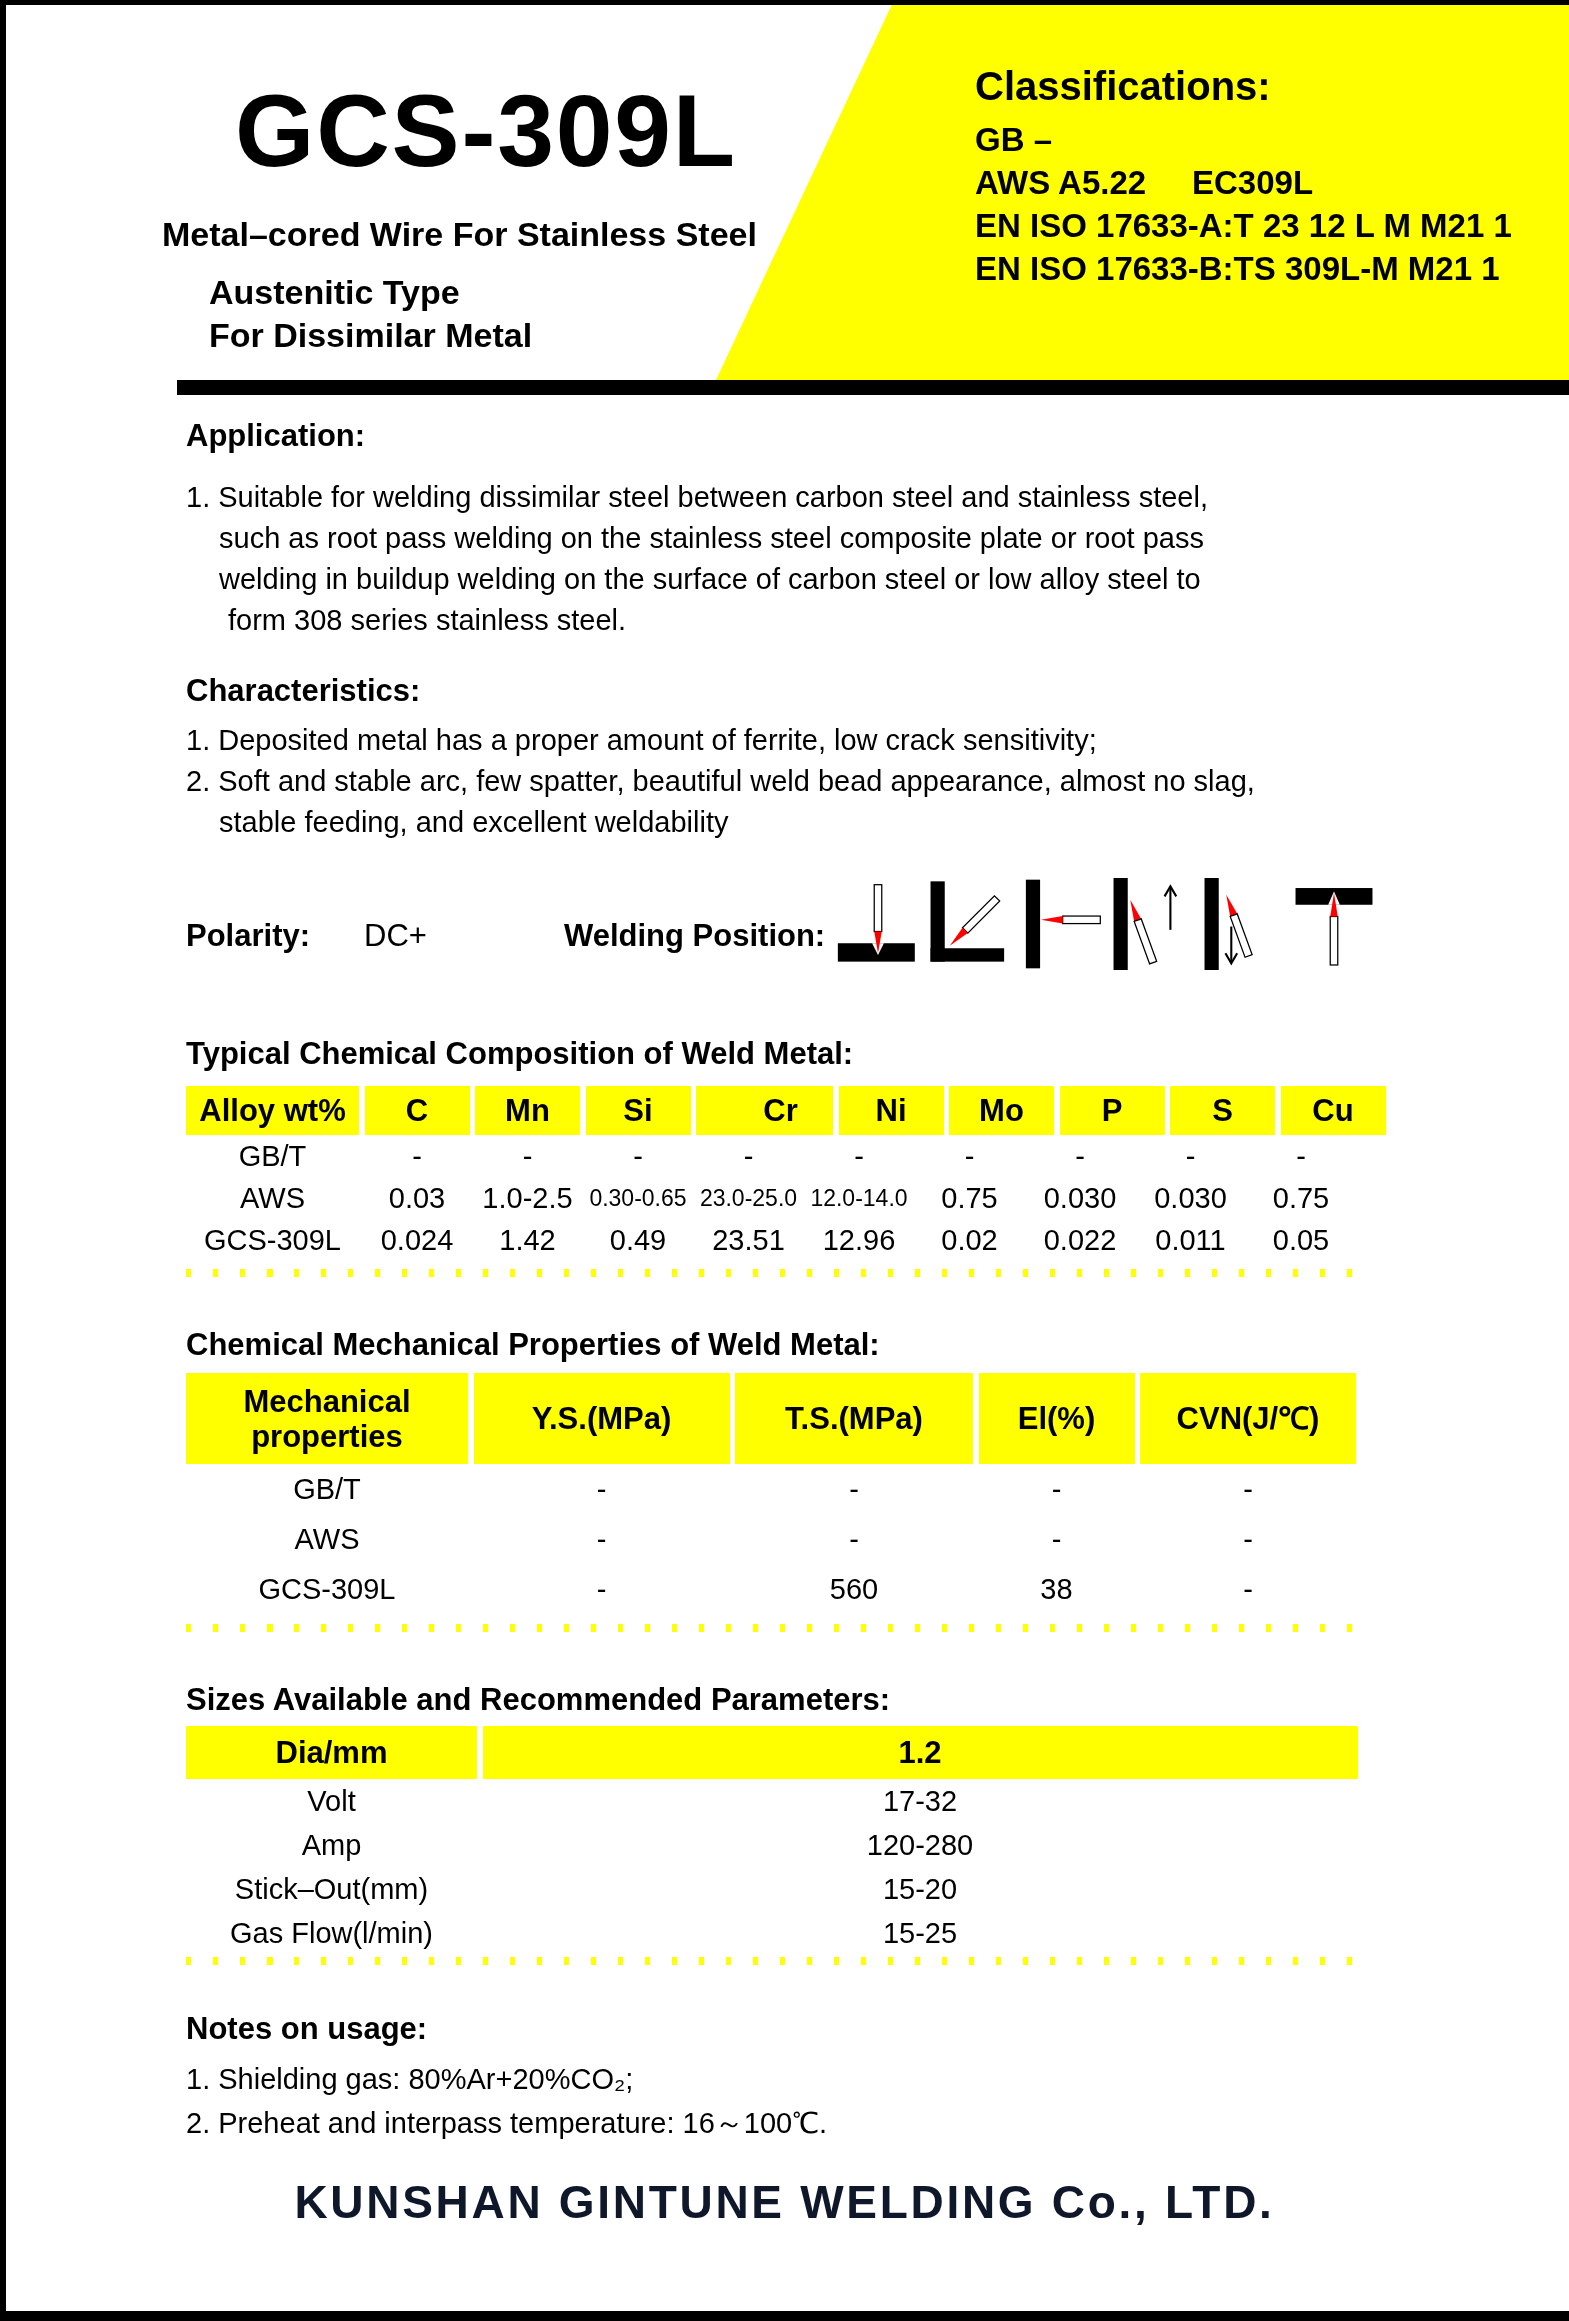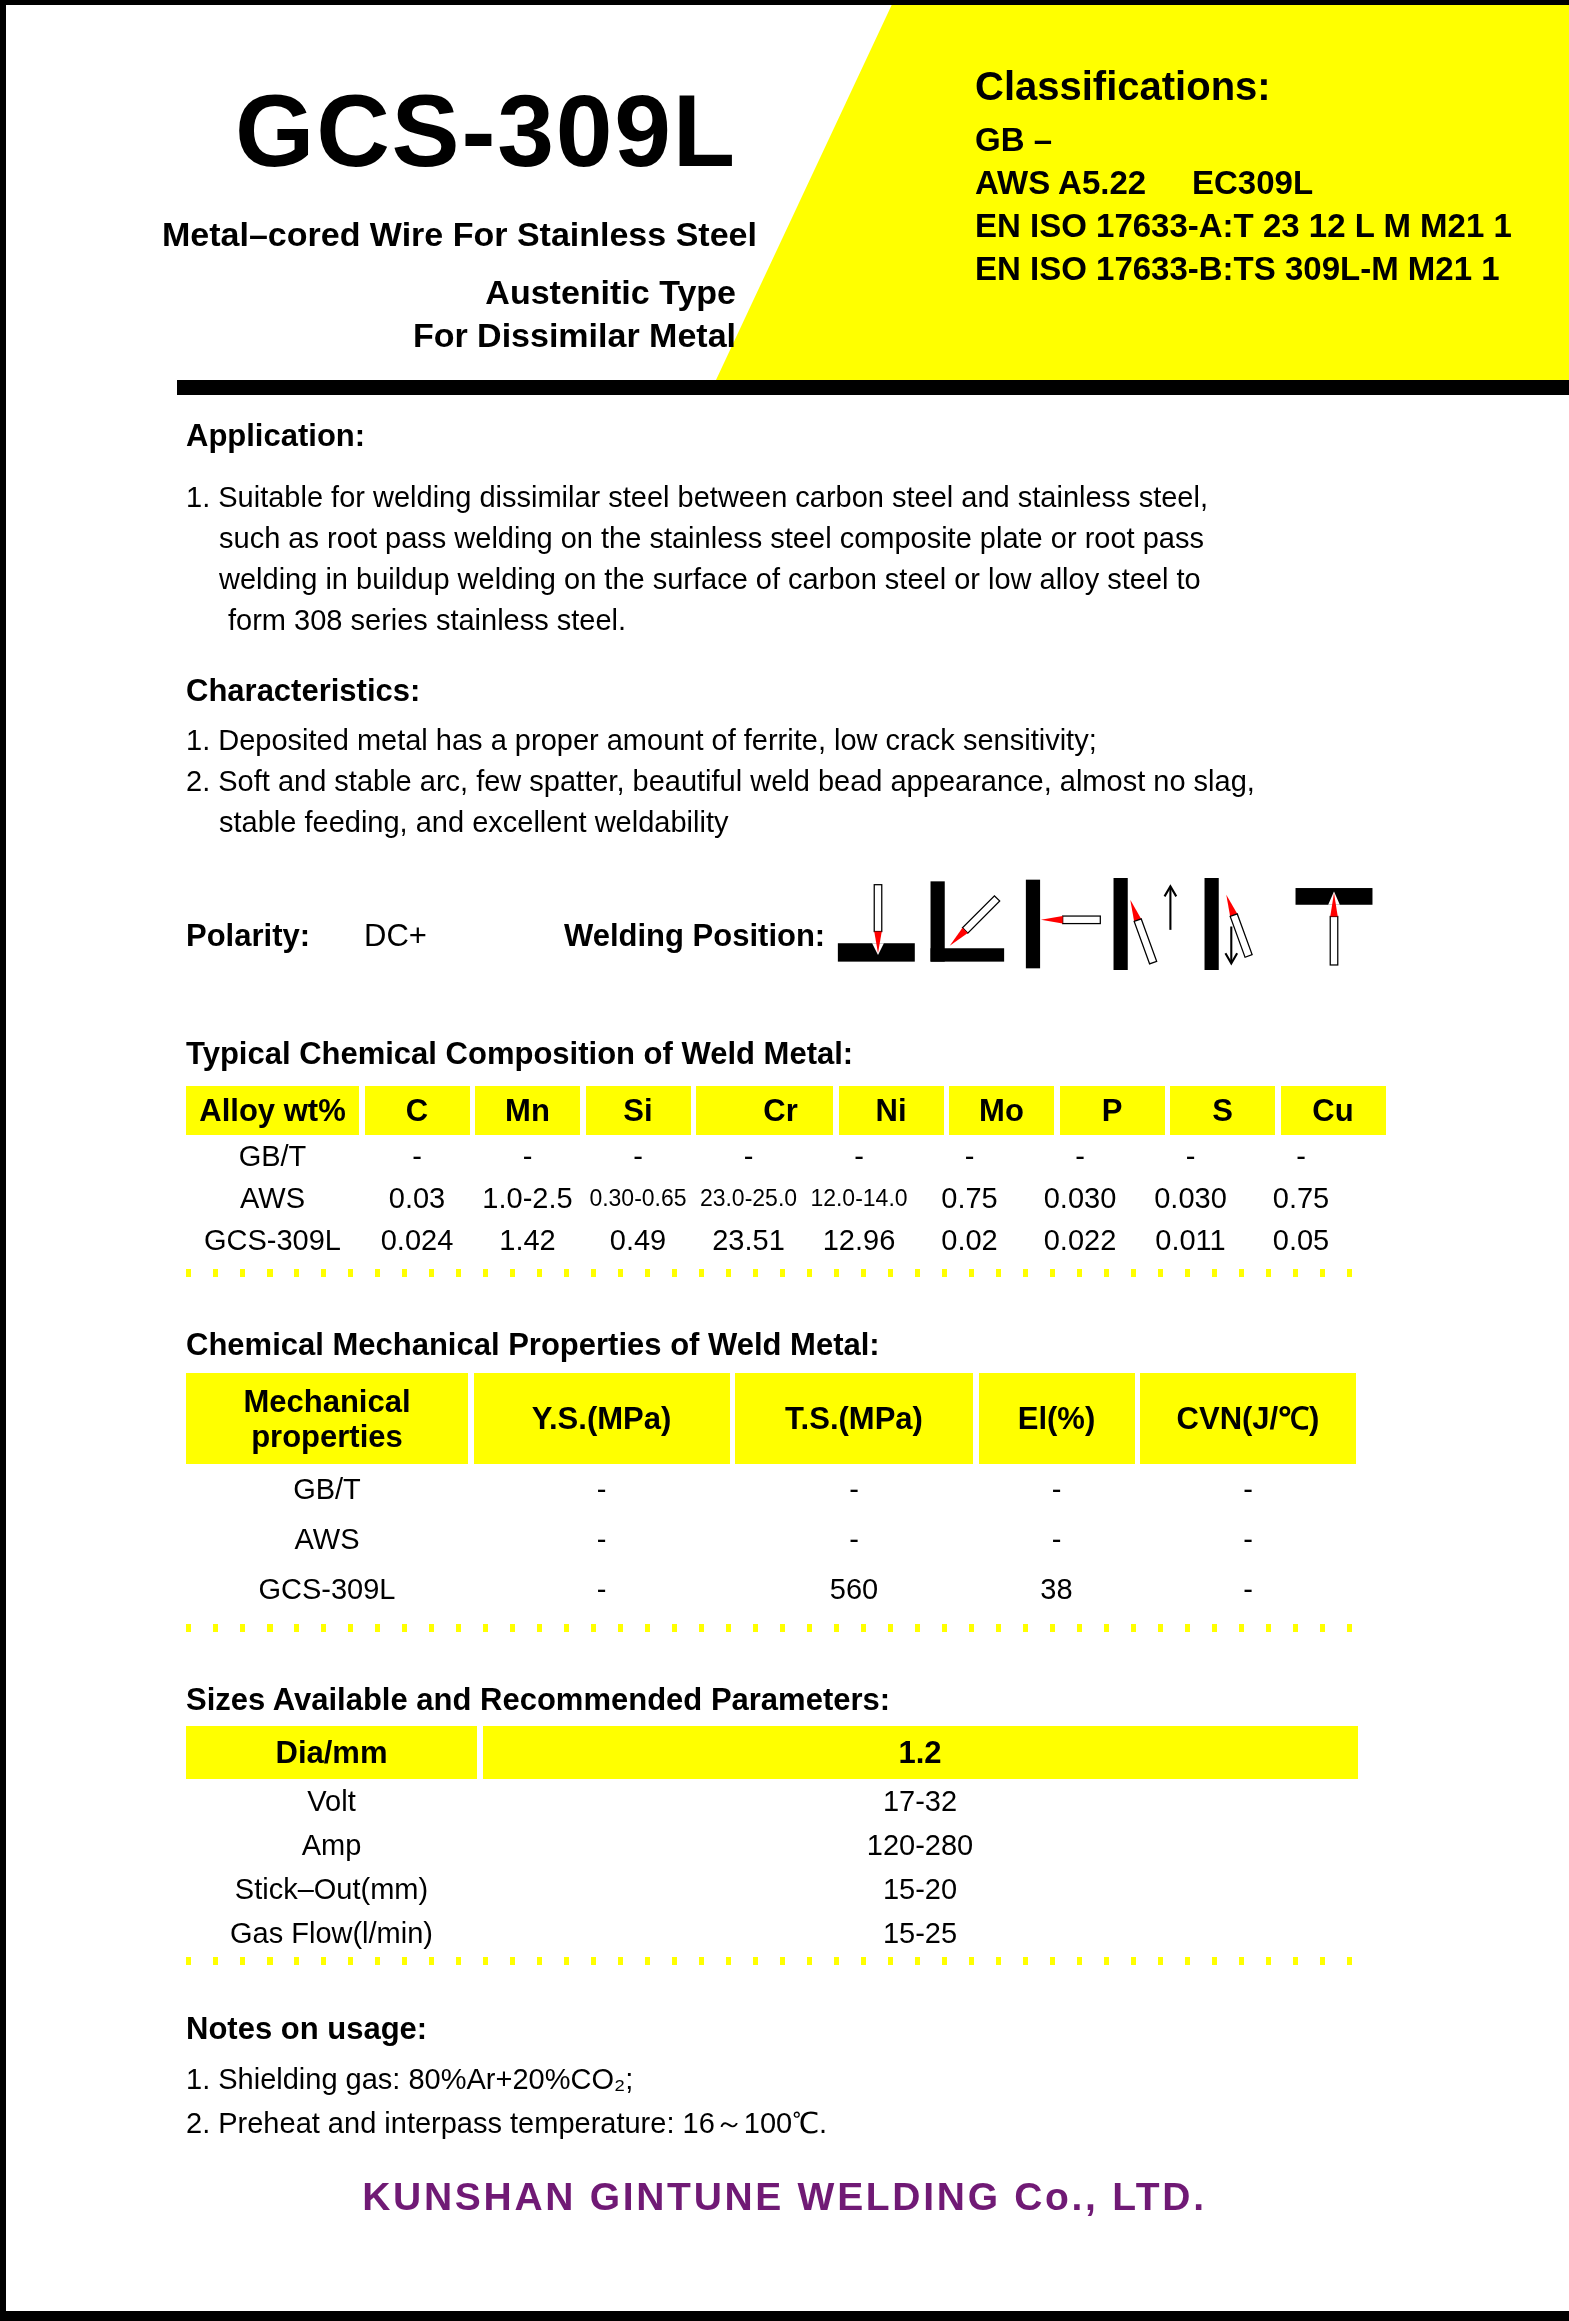--- a/index.html
+++ b/index.html
@@ -11,21 +11,21 @@
   
   .border-top{left:0;top:0;width:1569px;height:4.5px;background:#000;}
   .border-left{left:0;top:0;width:5.5px;height:2322px;background:#000;}
   .border-bottom{left:0;bottom:0;width:1569px;height:11px;background:#000;}
   
   .yellow-wedge{left:0;top:0;width:1569px;height:380px;background:#FFFF00;
     clip-path:polygon(894px 0,1569px 0,1569px 380px,716px 380px);}
   .header-bar{left:177px;top:380px;width:1392px;height:14.5px;background:#000;}
   .product-name{left:235px;top:73px;font-size:102px;font-weight:bold;letter-spacing:1.8px;}
   .subtitle{left:162px;top:215px;font-size:34px;font-weight:bold;}
-  .type-block{left:209px;top:271px;width:527px;text-align:right;font-size:34px;font-weight:bold;line-height:43px;}
+  .type-block{left:209px;top:271px;width:527px;text-align:left;font-size:34px;font-weight:bold;line-height:43px;}
   .classifications{left:975px;top:64px;width:591px;}
   .classifications .c-title{font-size:40px;font-weight:bold;line-height:45px;margin-bottom:9px;}
   .classifications .c-line{font-size:33px;font-weight:bold;line-height:43px;white-space:pre;}
   
   .sec-title{font-size:31px;font-weight:bold;}
   .body-text{font-size:29px;line-height:41px;}
   .indent{padding-left:33px;}
   .indent2{padding-left:42px;}
   .pol-label{font-size:31px;font-weight:bold;}
   .pol-value{font-size:31px;}
@@ -38,21 +38,21 @@
   .chem .hrow .cell{height:49px;}
   .chem .brow .cell{height:42px;}
   .small{font-size:23px;}
   .mech .hrow .cell{height:91px;}
   .mech .brow .cell{height:50px;}
   .sizes .hrow .cell{height:53px;}
   .sizes .brow .cell{height:44px;}
   .dashed{height:8.2px;background:repeating-linear-gradient(90deg,#FFFF00 0 5.5px,transparent 5.5px 27px);}
   
   .footer{left:0;top:2175px;width:1569px;text-align:center;}
-  .footer span{color:#701a75;font-size:39px;font-weight:bold;letter-spacing:2.7px;}
+  .footer span{color:#0f172a;font-size:46px;font-weight:bold;letter-spacing:2.7px;}
   svg{display:block;}
 </style>
 </head>
 <body>
 
 <div id="page">
 
   <div class="abs yellow-wedge"></div>
   <div class="abs border-top"></div>
   <div class="abs border-left"></div>

